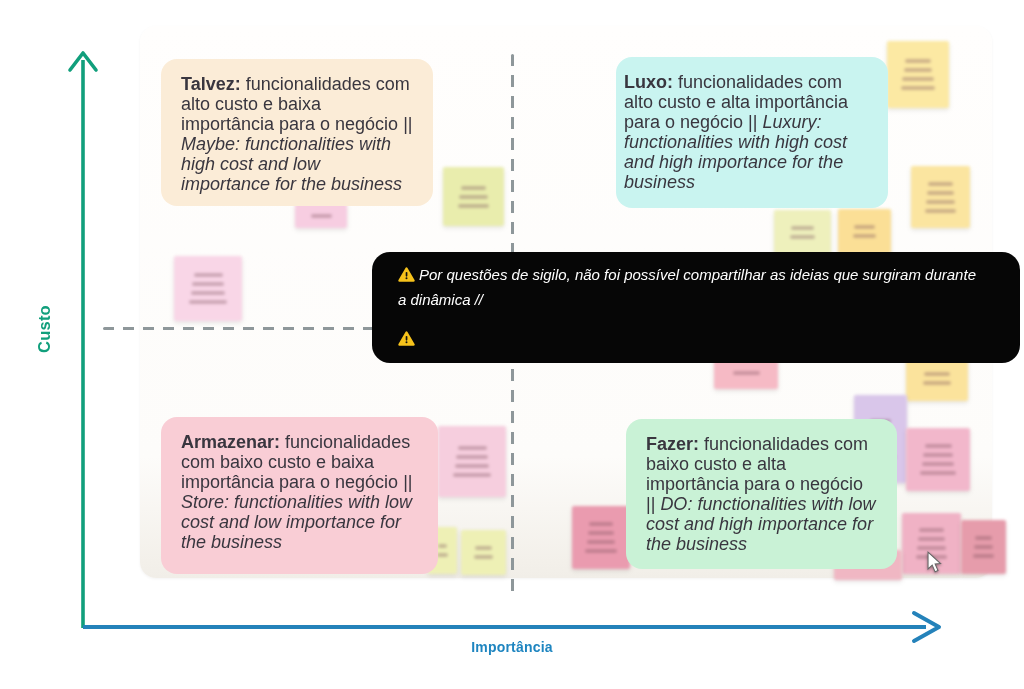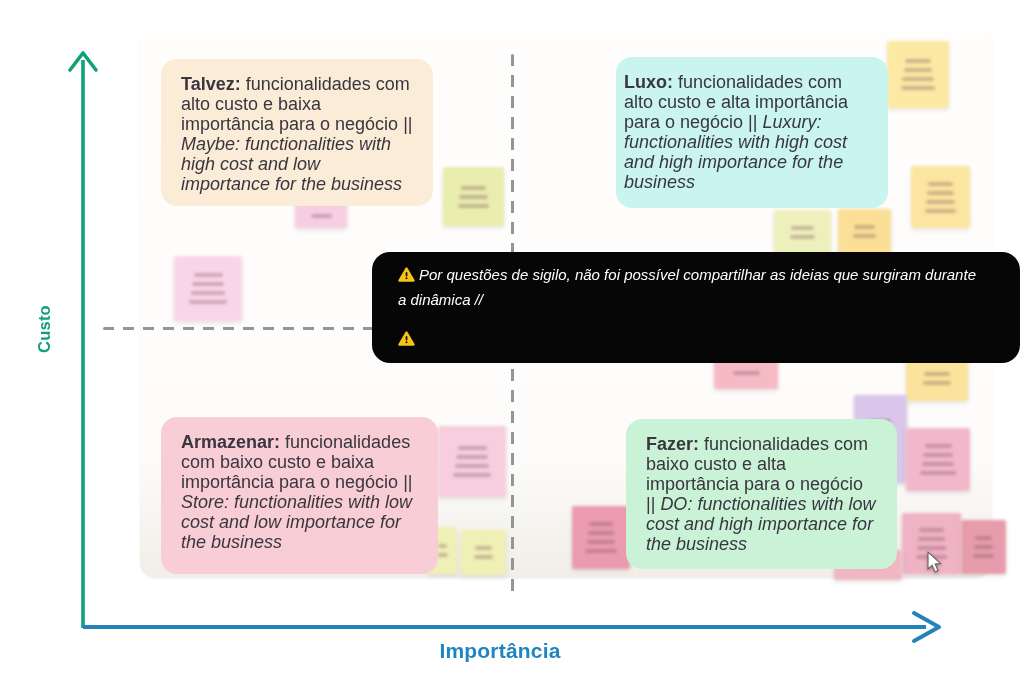--- a/index.html
+++ b/index.html
@@ -53,22 +53,22 @@
   .warnbox p{margin:8px;}
   .wicon{display:inline-block;vertical-align:-2px;margin-right:4px;font-style:normal;}
   
   .axes{position:absolute;inset:0;z-index:5;pointer-events:none;}
   .axis-label-y{
     position:absolute;left:-14px;top:318px;width:120px;height:22px;z-index:5;
     text-align:center;font-weight:bold;font-size:16.5px;color:#119f7c;
     transform:rotate(-90deg);letter-spacing:.2px;
   }
   .axis-label-x{
-    position:absolute;left:72px;top:639px;width:856px;z-index:5;
-    text-align:center;font-weight:bold;font-size:21px;color:#1e85c0;letter-spacing:.2px;
+    position:absolute;left:84px;top:639px;width:856px;z-index:5;
+    text-align:center;font-weight:bold;font-size:14px;color:#1e85c0;letter-spacing:.2px;
   }
   .cursor{position:absolute;z-index:9;filter:drop-shadow(0 1px 1.5px rgba(0,0,0,.4));}
 </style>
 </head>
 <body>
 
 <div class="stage">
 
   <div class="board"></div>
 

